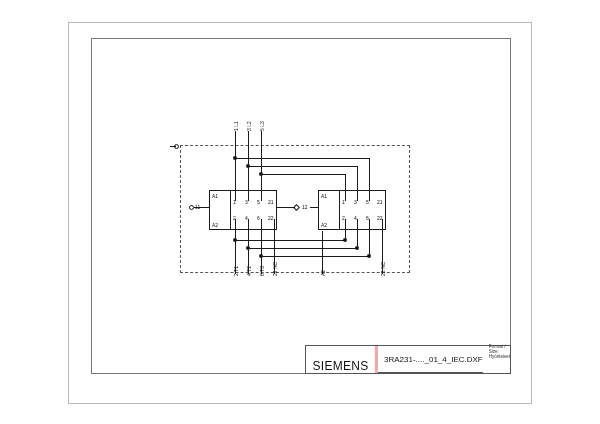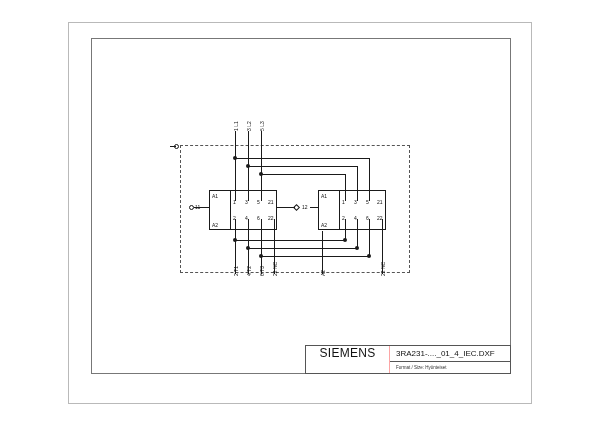--- a/index.html
+++ b/index.html
@@ -92,36 +92,36 @@
     left: 305px;
     top: 345px;
     width: 206px;
     height: 29px;
     border: 1px solid #555555;
     box-sizing: border-box;
     display: flex;
   }
   .tb-left {
     width: 84px;
-    border-right: 1px solid #fca5a5;
-    display: flex;
-    align-items: flex-start;
+    border-right: 3px solid #fca5a5;
+    display: flex;
+    align-items: flex-end;
     justify-content: center;
     box-sizing: border-box;
   }
   .tb-brand {
     font-size: 12px;
     letter-spacing: 0.3px;
     color: #111111;
     font-family: "Liberation Sans", sans-serif;
   }
   .tb-right {
     flex: 1;
     display: flex;
-    flex-direction: column;
+    flex-direction: row;
     box-sizing: border-box;
   }
   .tb-filename {
     flex: 1;
     display: flex;
     align-items: center;
     padding-left: 6px;
     font-size: 8px;
     color: #111111;
     border-bottom: 1px solid #555555;

